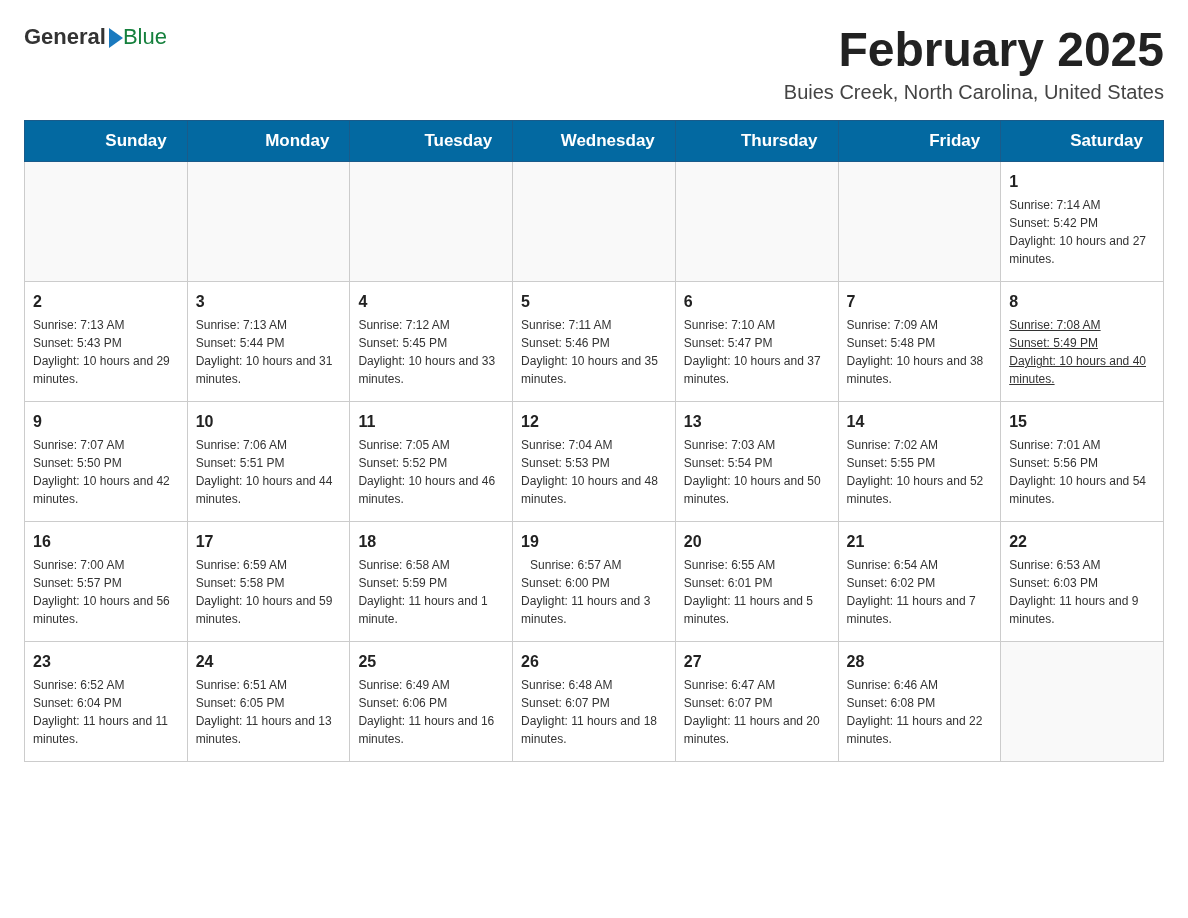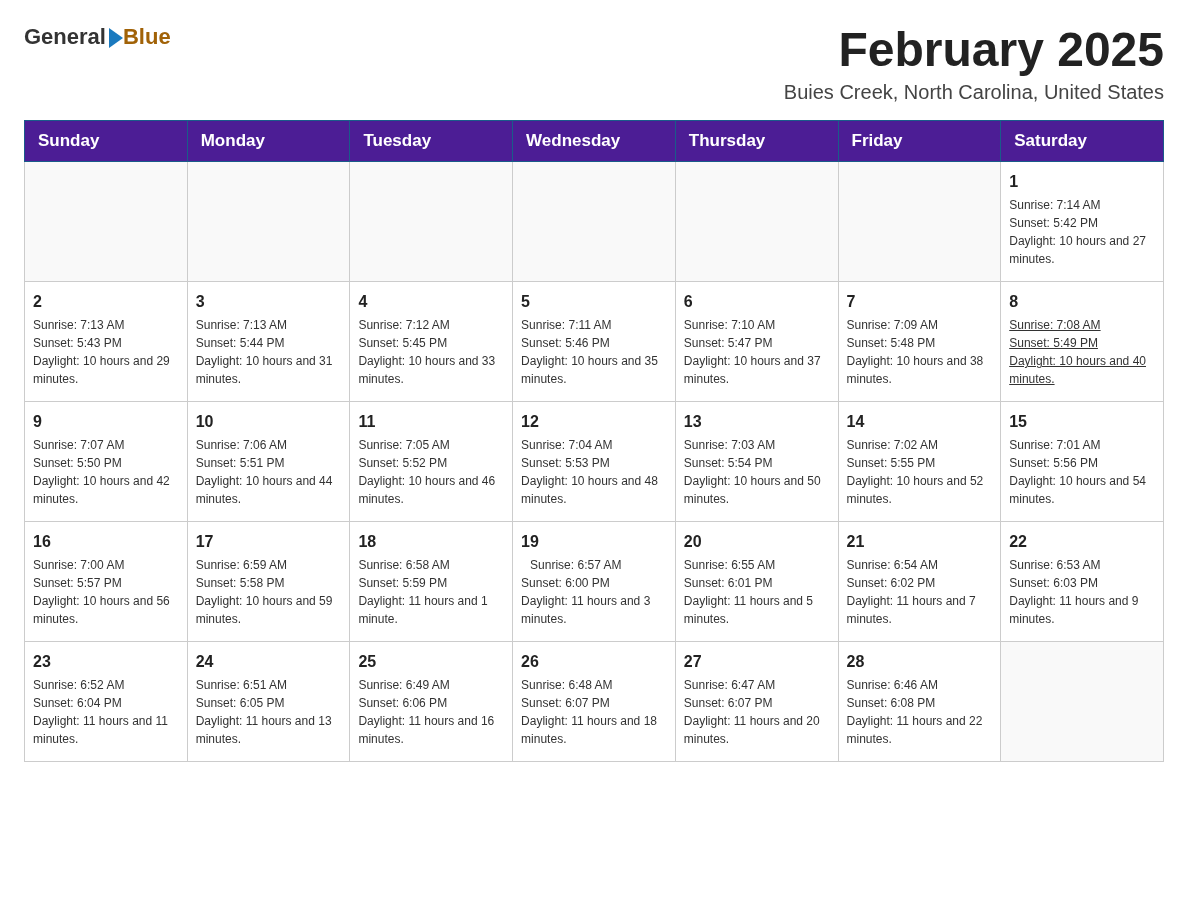--- a/index.html
+++ b/index.html
@@ -35,22 +35,22 @@
       width: 0;
       height: 0;
       border-left: 14px solid #1a7abf;
       border-top: 10px solid transparent;
       border-bottom: 10px solid transparent;
       margin-left: 3px;
       margin-top: 2px;
     }
     .logo-blue {
       font-size: 22px;
-      font-weight: bold;
-      color: #a16207;
+      font-weight: normal;
+      color: #15803d;
       font-family: Arial, sans-serif;
     }
     .title-section {
       text-align: right;
     }
     .month-title {
       font-size: 48px;
       font-weight: bold;
       color: #222;
       line-height: 1.1;
@@ -58,26 +58,26 @@
     .location {
       font-size: 20px;
       color: #444;
       margin-top: 4px;
     }
     .calendar {
       width: 100%;
       border-collapse: collapse;
     }
     .calendar thead th {
-      background: #4c1d95;
+      background: #0369a1;
       color: #fff;
       font-size: 17px;
       font-weight: bold;
-      padding: 10px 13px;
-      text-align: left;
+      padding: 10px 20px;
+      text-align: right;
       border: 1px solid #1a5b8a;
     }
     .calendar tbody td {
       vertical-align: top;
       padding: 8px;
       border: 1px solid #ccc;
       width: 14.28%;
       min-height: 110px;
       height: 120px;
       font-size: 12.5px;

